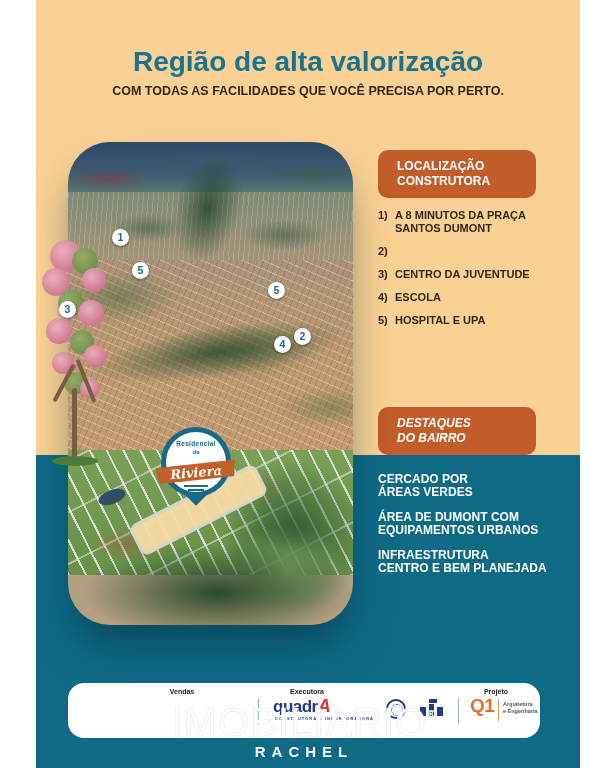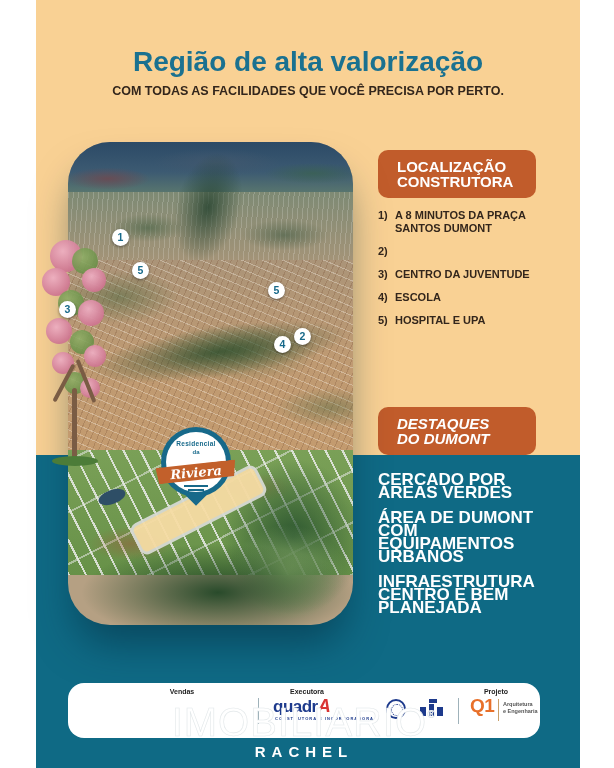--- a/index.html
+++ b/index.html
@@ -96,30 +96,30 @@
   .ribbon{position:absolute;left:156px;top:463px;width:80px;height:18px;background:#C2602B;
           transform:rotate(-5deg);clip-path:polygon(0 10%,100% 0,97% 90%,3% 100%);z-index:6;
           text-align:center;}
   .ribbon span{font-family:"DejaVu Serif",serif;font-style:italic;font-weight:bold;
                color:#ffffff;font-size:13px;line-height:18px;}
   .pin-line1{position:absolute;left:184px;top:485px;width:24px;height:2px;background:#17698A;z-index:6;}
   .pin-line2{position:absolute;left:188px;top:489px;width:16px;height:2px;background:#17698A;z-index:6;}
 
   
   .badge{position:absolute;left:378px;width:158px;background:#C15C2B;color:#ffffff;
-         font-weight:bold;font-size:15px;line-height:15px;border-radius:10px;
+         font-weight:bold;font-size:12px;line-height:15px;border-radius:10px;
          padding:9px 0 9px 19px;box-sizing:border-box;z-index:2;}
   .badge1{top:150px;}
   .badge2{top:407px;font-style:italic;}
   .loc-list{position:absolute;left:378px;top:209px;width:195px;color:#33261C;z-index:2;}
   .loc-item{display:flex;font-size:11px;font-weight:bold;line-height:13px;margin-bottom:10px;}
   .loc-num{width:17px;flex:none;}
   .loc-txt span{display:block;}
   .hl-list{position:absolute;left:378px;top:473px;width:195px;color:#ffffff;z-index:2;}
-  .hl-item{font-size:17px;font-weight:bold;line-height:13px;margin-bottom:12px;}
+  .hl-item{font-size:12px;font-weight:bold;line-height:13px;margin-bottom:12px;}
   .hl-item span{display:block;}
 
   
   .footer-card{position:absolute;left:68px;top:683px;width:472px;height:55px;background:#ffffff;
                border-radius:16px;z-index:4;}
   .f-label{position:absolute;top:5px;width:70px;text-align:center;font-size:7px;
            font-weight:bold;color:#222222;}
   .f-label.vendas{left:79px;}
   .f-label.executora{left:204px;}
   .f-label.projeto{left:393px;}
@@ -249,21 +249,21 @@
       <span class="loc-num">5)</span>
       <span class="loc-txt">
           <span>HOSPITAL E UPA</span>
           <span></span>
         </span>
     </div>
   </div>
 
   <div class="badge badge2">
     <div>DESTAQUES</div>
-    <div>DO DUMONT</div>
+    <div>DO BAIRRO</div>
   </div>
   <div class="hl-list">
     <div class="hl-item">
       <span>CERCADO POR</span>
         <span>ÁREAS VERDES</span>
     </div>
     <div class="hl-item">
       <span>ÁREA DE DUMONT COM</span>
         <span>EQUIPAMENTOS URBANOS</span>
     </div>

